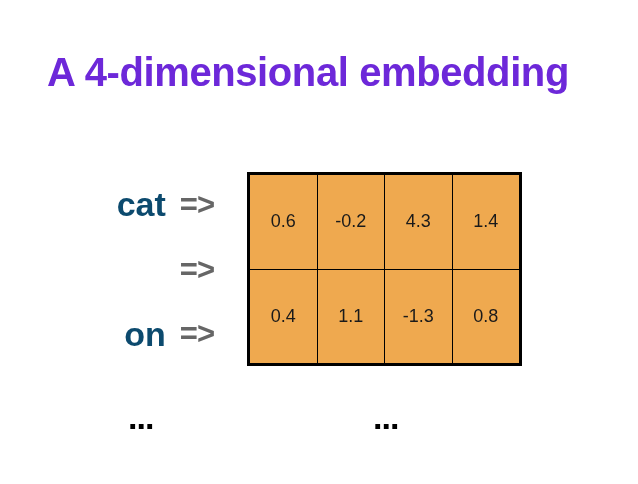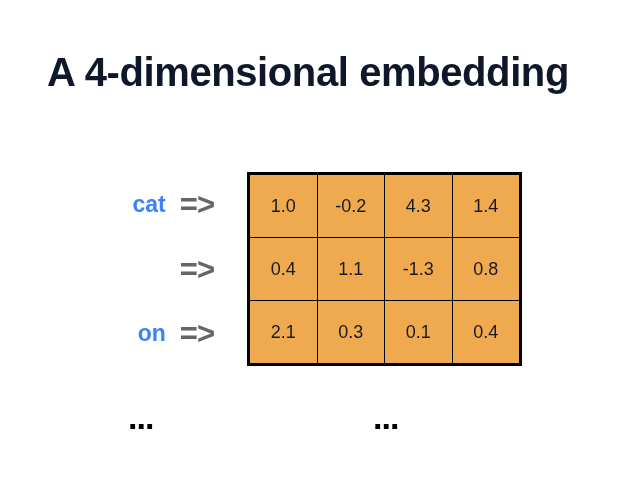--- a/index.html
+++ b/index.html
@@ -23,21 +23,21 @@
   }
 
   
   #slide-title {
     position: absolute;
     left: 47px;
     top: 49px;
     width: 560px;
     font-size: 40px;
     font-weight: bold;
-    color: #0f172a;
+    color: #6d28d9;
     letter-spacing: -0.4px;
     line-height: 46px;
     white-space: nowrap;
   }
 
   
   #word-list {
     position: absolute;
     left: 0px;
     top: 172px;
@@ -48,23 +48,23 @@
   }
   .word-row {
     flex: 1 1 0;
     display: flex;
     align-items: center;
     justify-content: flex-end;
     padding-right: 14px;
     box-sizing: border-box;
   }
   .word-label {
-    font-size: 23px;
+    font-size: 34px;
     font-weight: bold;
-    color: #3b82f6;
+    color: #0c4a6e;
     line-height: 1;
   }
   .word-arrow {
     font-size: 31px;
     font-weight: bold;
     color: #666666;
     line-height: 1;
     margin-left: 14px;
     letter-spacing: -1px;
   }
@@ -132,36 +132,30 @@
       <span class="word-label">on</span>
       <span class="word-arrow">=&gt;</span>
     </div>
 
   </div>
 
   <div id="embedding-matrix">
     <table>
       <tbody>
         <tr>
-          <td>1.0</td>
+          <td>0.6</td>
           <td>-0.2</td>
           <td>4.3</td>
           <td>1.4</td>
         </tr>
         <tr>
           <td>0.4</td>
           <td>1.1</td>
           <td>-1.3</td>
           <td>0.8</td>
-        </tr>
-        <tr>
-          <td>2.1</td>
-          <td>0.3</td>
-          <td>0.1</td>
-          <td>0.4</td>
         </tr>
       </tbody>
     </table>
   </div>
 
   <div class="ellipsis" id="ellipsis-words">...</div>
 
   <div class="ellipsis" id="ellipsis-matrix">...</div>
 
 </div>

